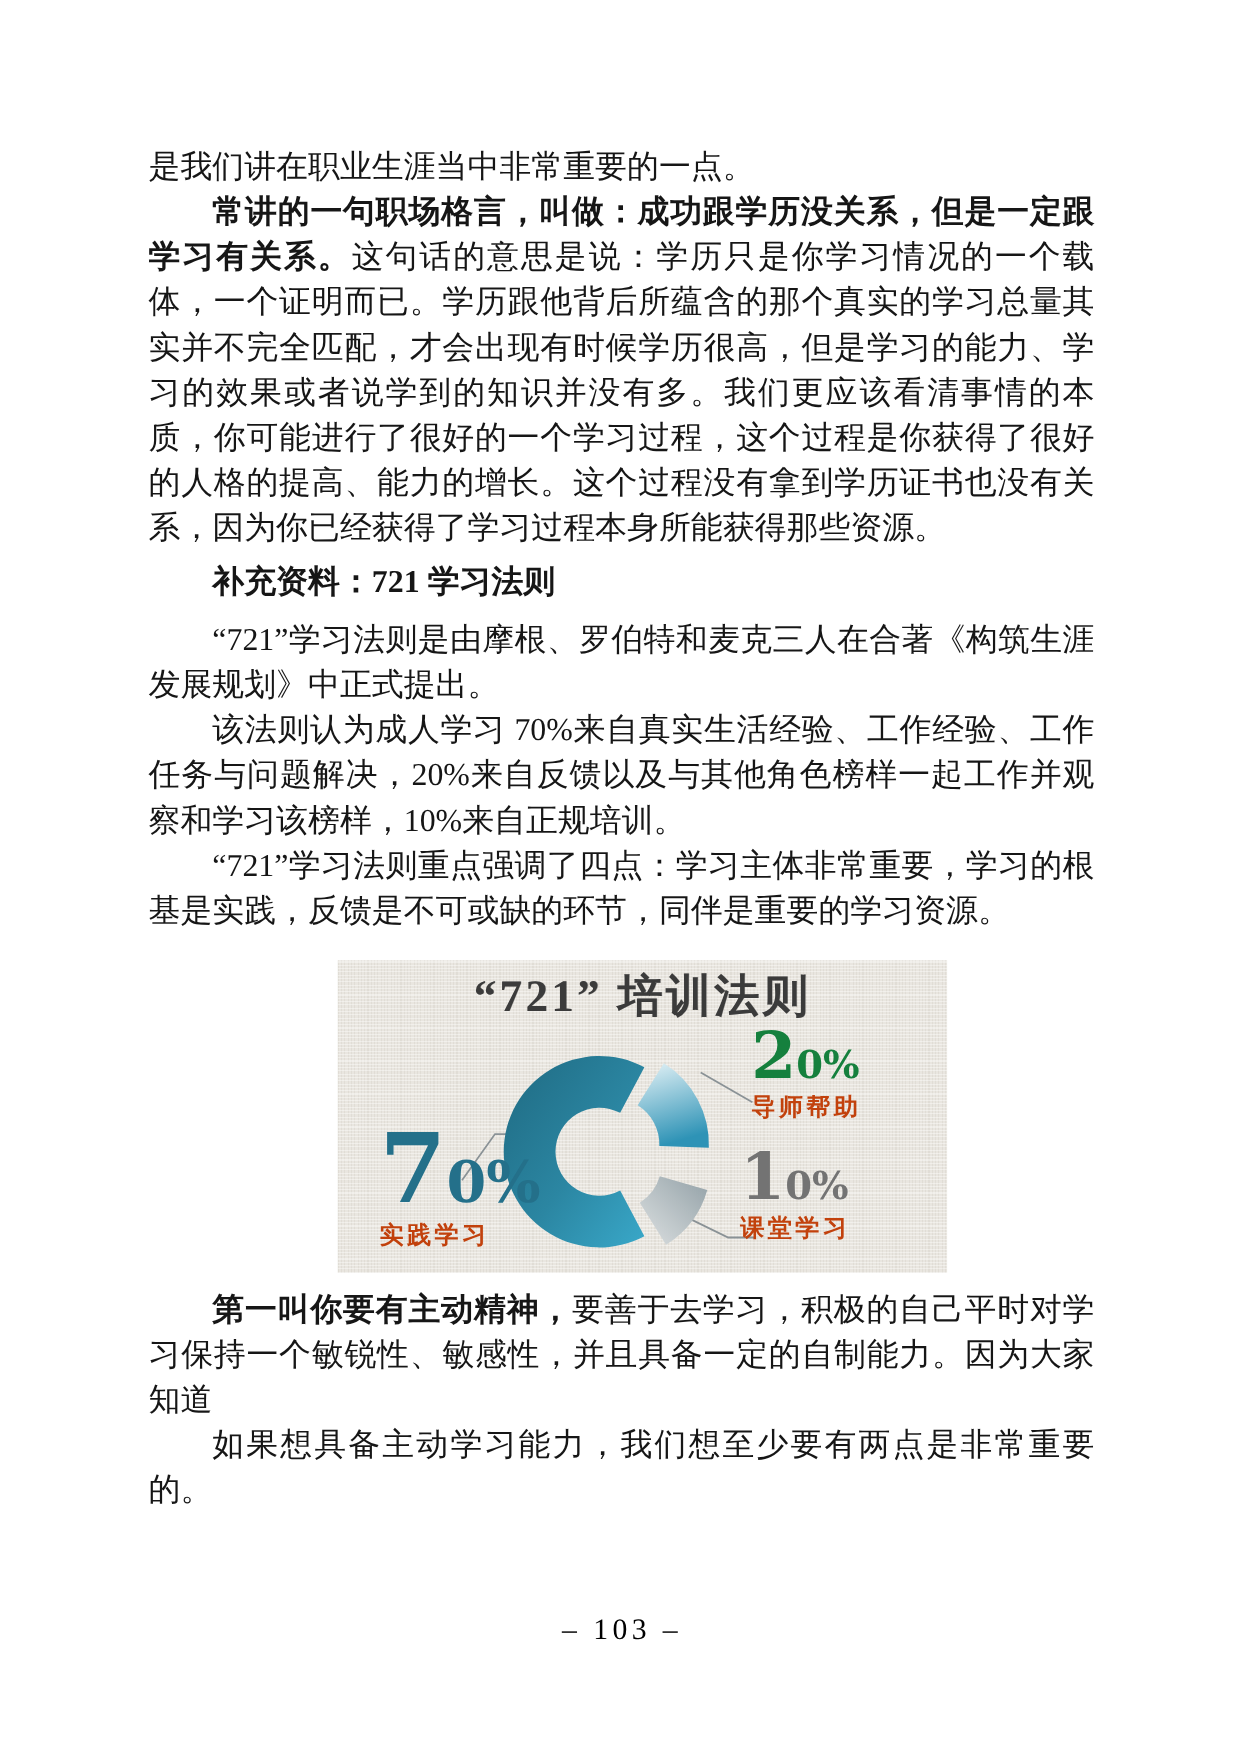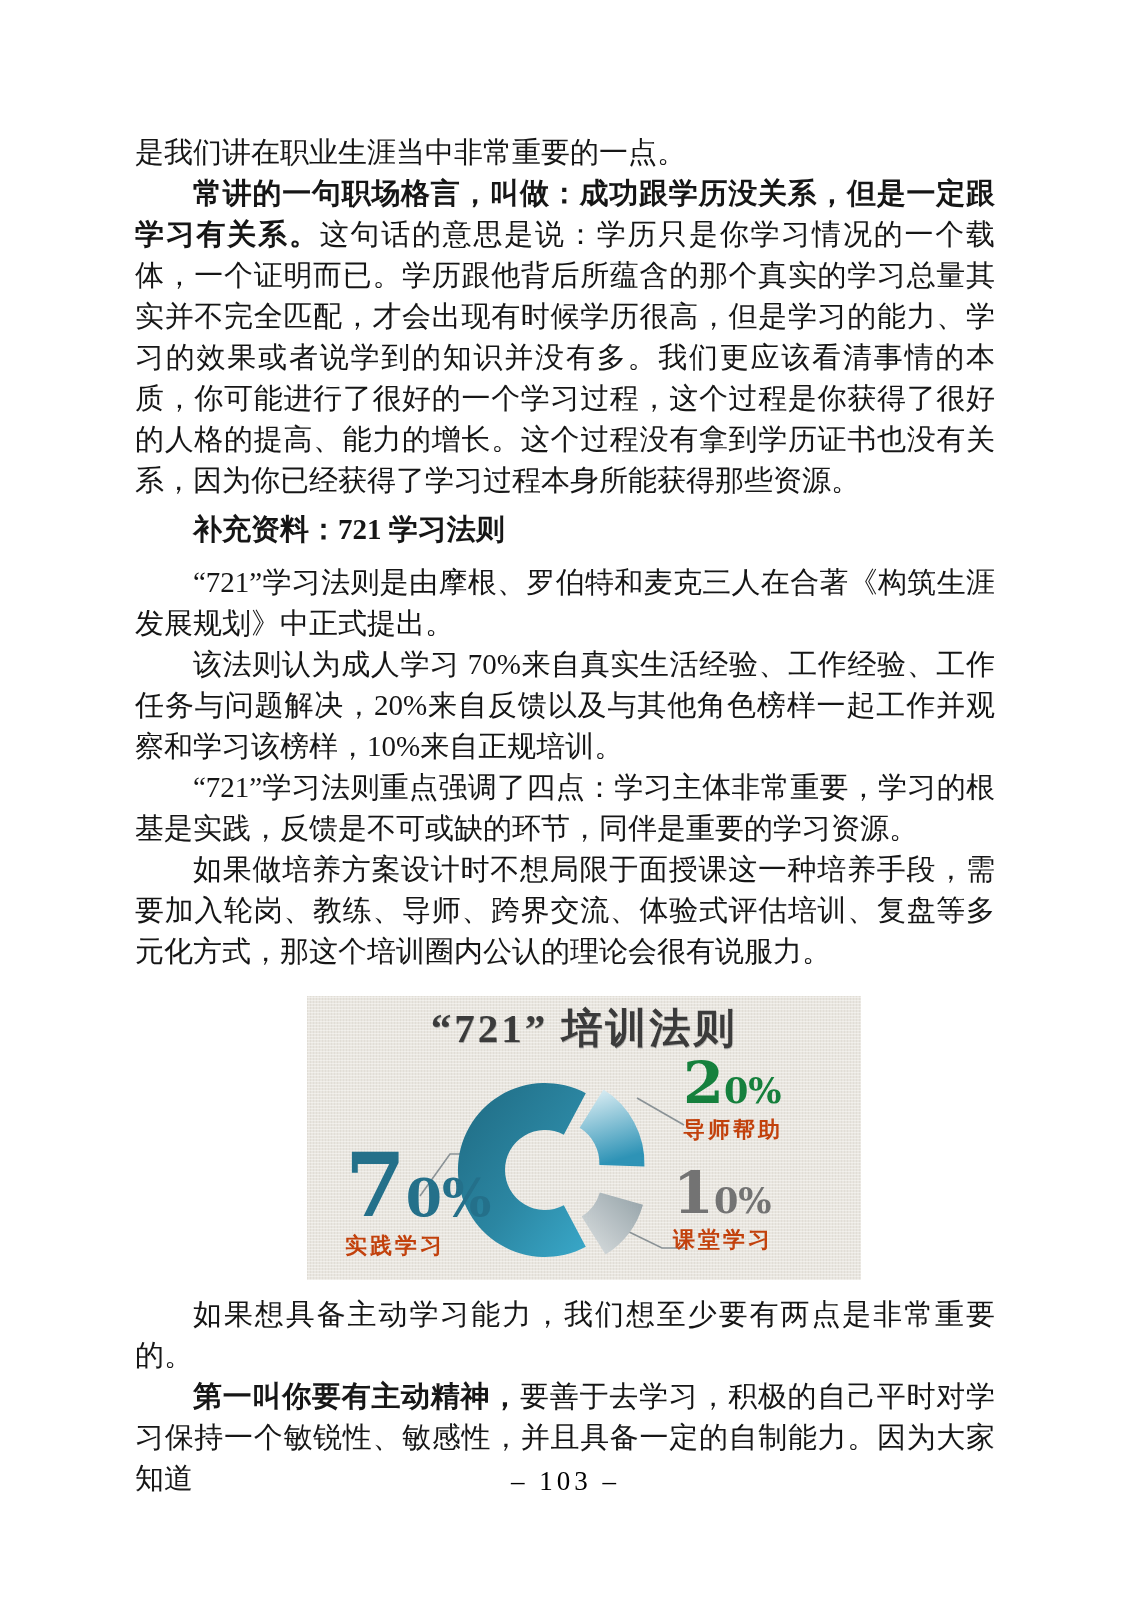--- a/index.html
+++ b/index.html
@@ -92,21 +92,20 @@
 
 
     <p class="para heading"><span>补充资料：721 学习法则</span></p>
 
     <p class="para indent"><span>“721”学习法则是由摩根、罗伯特和麦克三人在合著《构筑生涯发展规划》中正式提出。</span></p>
 
     <p class="para indent"><span>该法则认为成人学习 70%来自真实生活经验、工作经验、工作任务与问题解决，20%来自反馈以及与其他角色榜样一起工作并观察和学习该榜样，10%来自正规培训。</span></p>
 
     <p class="para indent"><span>“721”学习法则重点强调了四点：学习主体非常重要，学习的根基是实践，反馈是不可或缺的环节，同伴是重要的学习资源。</span></p>
 
-    <p class="para indent"><span>如果做培养方案设计时不想局限于面授课这一种培养手段，需要加入轮岗、教练、导师、跨界交流、体验式评估培训、复盘等多元化方式，那这个培训圈内公认的理论会很有说服力。</span></p>
 
     <div class="chart-figure">
       <div class="chart-bg"></div>
 
       <svg class="donut-svg" width="503" height="284" viewBox="0 0 503 284">
         <defs>
           <linearGradient id="gradMain" x1="0" y1="0" x2="1" y2="1">
             <stop offset="0" stop-color="#1f6a82"></stop>
             <stop offset="0.55" stop-color="#2b86a2"></stop>
             <stop offset="1" stop-color="#39a8c9"></stop>
@@ -141,20 +140,20 @@
       <div class="lbl lbl-20">
         <p class="pct pct-20">20%</p>
         <div class="cn">导师帮助</div>
       </div>
       <div class="lbl lbl-10">
         <p class="pct pct-10">10%</p>
         <div class="cn">课堂学习</div>
       </div>
     </div>
 
+    <p class="para indent"><span class="b">第一叫你要有主动精神，</span><span>要善于去学习，积极的自己平时对学习保持一个敏锐性、敏感性，并且具备一定的自制能力。因为大家知道</span></p>
+
     <p class="para indent"><span>如果想具备主动学习能力，我们想至少要有两点是非常重要的。</span></p>
-
-    <p class="para indent"><span class="b">第一叫你要有主动精神，</span><span>要善于去学习，积极的自己平时对学习保持一个敏锐性、敏感性，并且具备一定的自制能力。因为大家知道</span></p>
 
   </div>
 
   <div class="page-footer">– 103 –</div>
 </div>
 
 </body></html>

